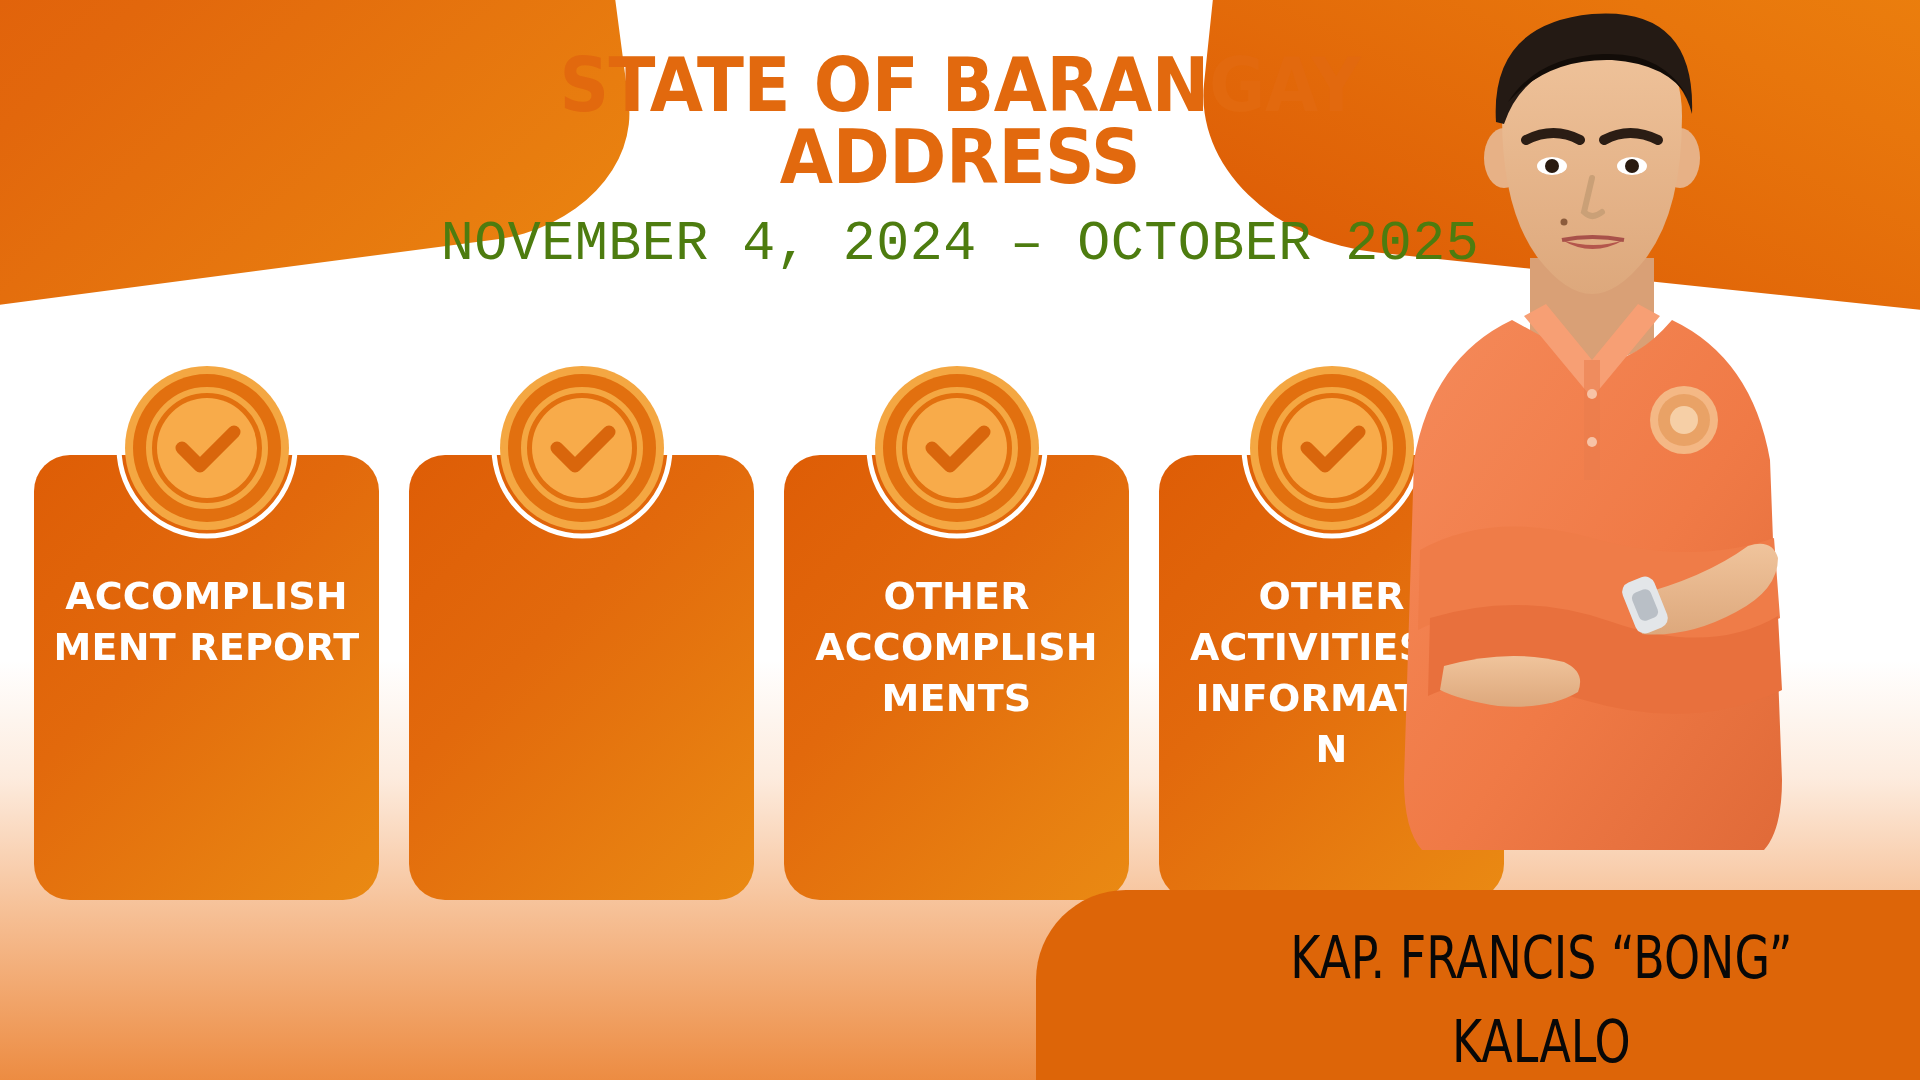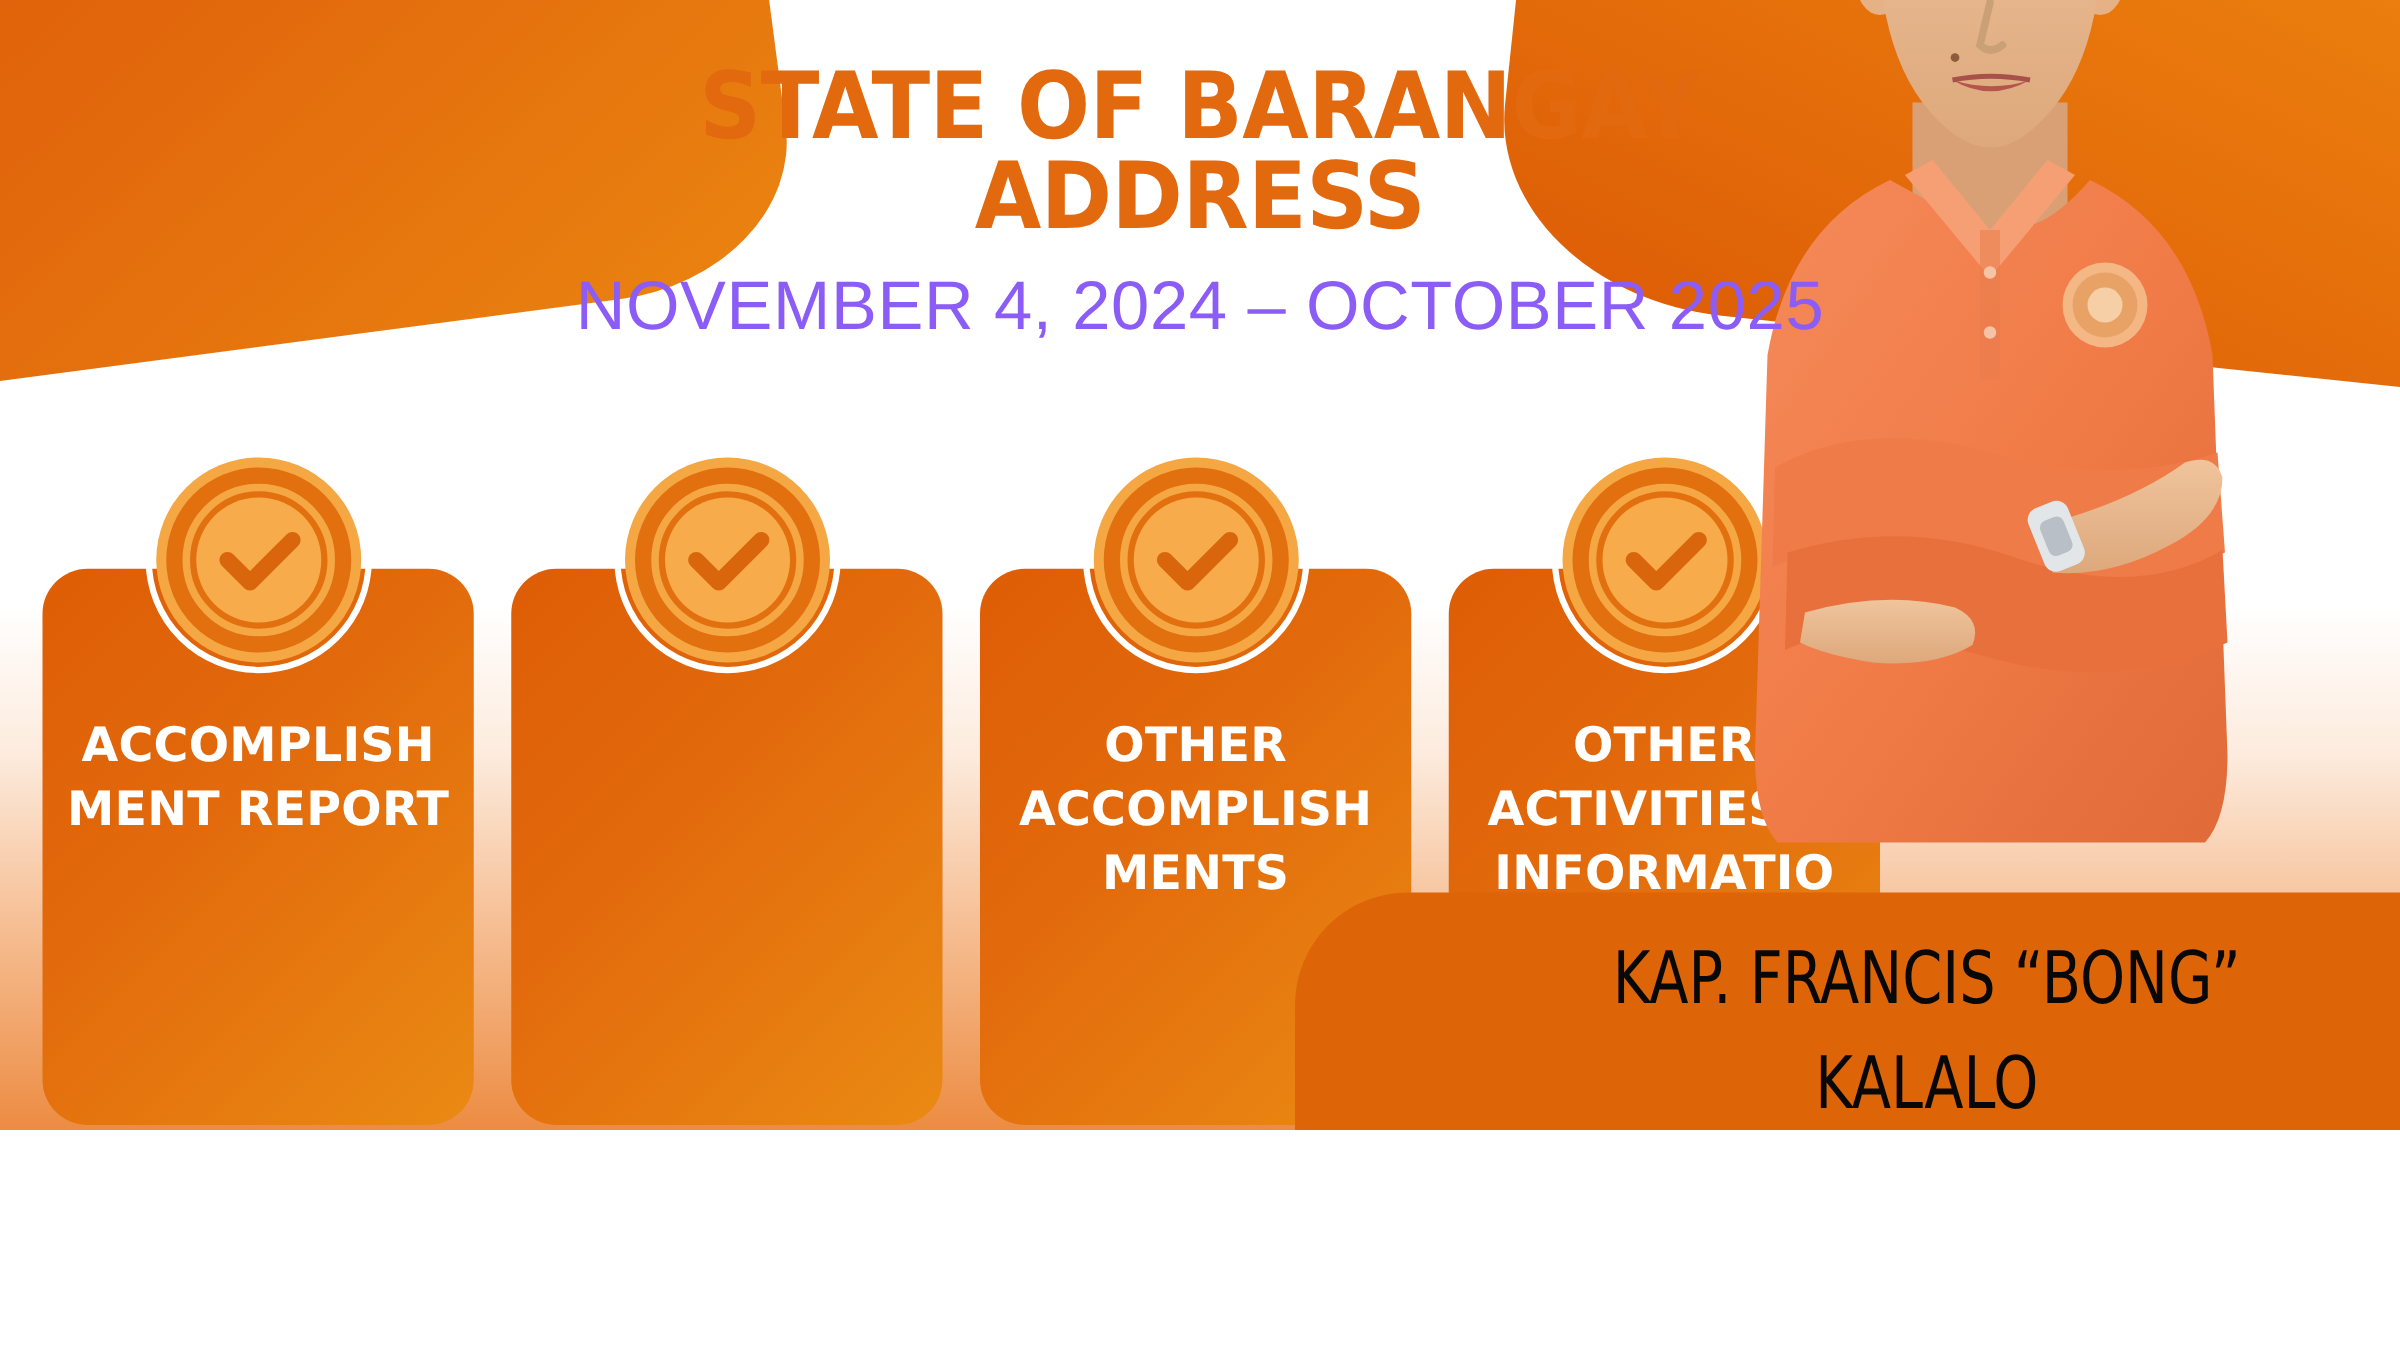--- a/index.html
+++ b/index.html
@@ -6,21 +6,21 @@
   * { margin:0; padding:0; box-sizing:border-box; }
   html,body { width:1920px; height:1080px; overflow:hidden; }
   body {
     font-family:"Liberation Sans", sans-serif;
     background:#ffffff;
     position:relative;
   }
   #stage {
     position:relative;
     width:1920px;
-    height:904px;
+    height:1080px;
     background:#ffffff;
     overflow:hidden;
     padding-left:40px;
   }
 
   
   .bottom-fade{
     position:absolute;
     left:0; right:0; bottom:0;
     height:420px;
@@ -63,22 +63,22 @@
     font-family:"DejaVu Sans", sans-serif;
     font-weight:bold;
     font-size:74px;
     line-height:0.97;
     letter-spacing:-0.5px;
     transform:scaleX(0.93);
     white-space:pre-line;
   }
   .date-line{
     margin-top:22px;
-    color:#8b5cf6;
-    font-family:Liberation Sans, sans-serif;
+    color:#4d7c0f;
+    font-family:Liberation Mono, monospace;
     font-weight:400;
     font-size:55px;
     letter-spacing:0.5px;
     line-height:1.05;
   }
 
   
   .cards{
     position:absolute;
     left:34px;

